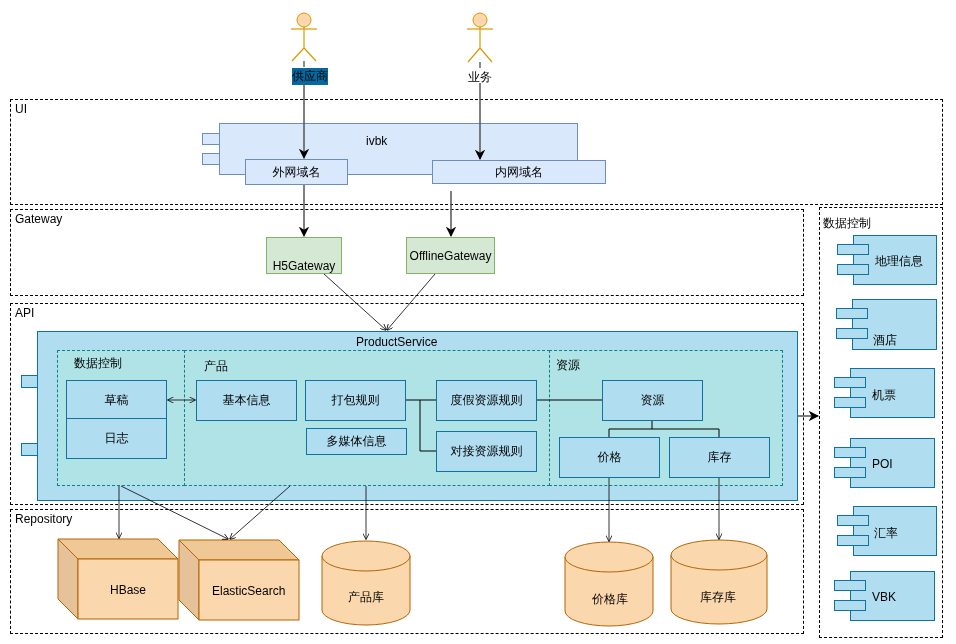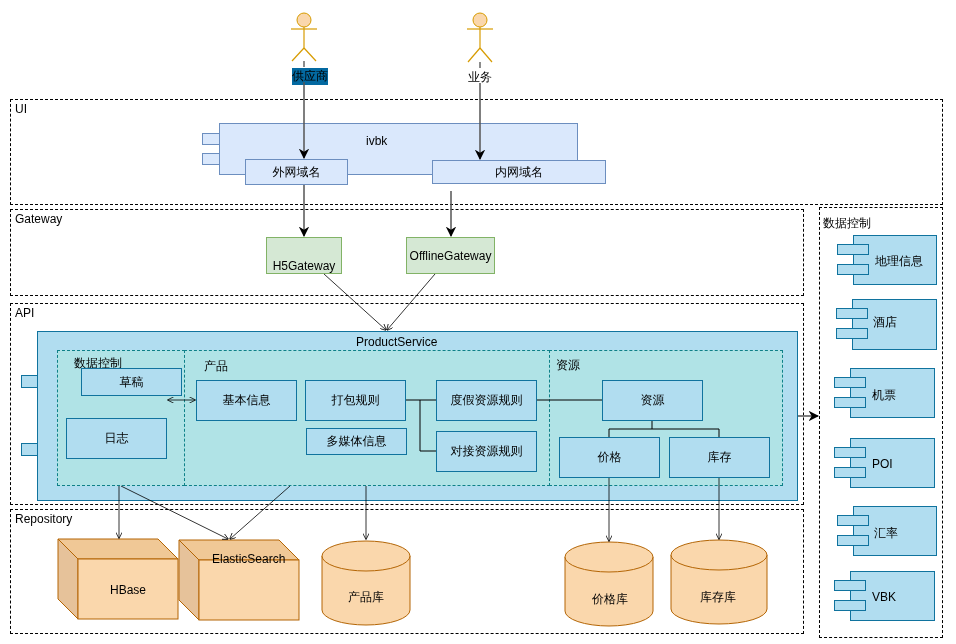--- a/index.html
+++ b/index.html
@@ -86,21 +86,21 @@
 <div class="abs inner" style="left:57px;top:350px;width:128px;height:136px;">
   <span class="group-label" style="left:16px;top:4px;">数据控制</span>
 </div>
 <div class="abs inner" style="left:184px;top:350px;width:366px;height:136px;">
   <span class="group-label" style="left:19px;top:7px;">产品</span>
 </div>
 <div class="abs inner" style="left:549px;top:350px;width:234px;height:136px;">
   <span class="group-label" style="left:6px;top:6px;">资源</span>
 </div>
 
-<div class="abs box comp" style="left:66px;top:368px;width:101px;height:28px;margin-left:15px;">
+<div class="abs box comp" style="left:66px;top:380px;width:101px;height:41px;">
   <span>草稿</span>
 </div>
 <div class="abs box comp" style="left:66px;top:418px;width:101px;height:41px;">
   <span>日志</span>
 </div>
 
 <div class="abs box comp" style="left:196px;top:380px;width:101px;height:41px;">
   <span>基本信息</span>
 </div>
 <div class="abs box comp" style="left:305px;top:380px;width:101px;height:41px;">
@@ -144,35 +144,35 @@
   <g>
     <path d="M565,557 L565,611 A44,15 0 0 0 653,611 L653,557" fill="#fad7ac" stroke="#b46504" stroke-width="1"></path>
     <ellipse cx="609" cy="557" rx="44" ry="15" fill="#fad7ac" stroke="#b46504" stroke-width="1"></ellipse>
   </g>
   <g>
     <path d="M671,555 L671,609 A48,15 0 0 0 767,609 L767,555" fill="#fad7ac" stroke="#b46504" stroke-width="1"></path>
     <ellipse cx="719" cy="555" rx="48" ry="15" fill="#fad7ac" stroke="#b46504" stroke-width="1"></ellipse>
   </g>
 </svg>
 <span class="txt" style="left:110px;top:583px;">HBase</span>
-<span class="txt" style="left:212px;top:552px;">ElasticSearch</span>
+<span class="txt" style="left:212px;top:584px;">ElasticSearch</span>
 <span class="txt" style="left:348px;top:589px;">产品库</span>
 <span class="txt" style="left:592px;top:591px;">价格库</span>
 <span class="txt" style="left:700px;top:589px;">库存库</span>
 
 <div>
   <div class="abs comp" style="left:853px;top:235px;width:84px;height:50px;"></div>
   <div class="abs port" style="left:837px;top:244px;width:32px;height:11px;"></div>
   <div class="abs port" style="left:837px;top:264px;width:32px;height:11px;"></div>
   <span class="txt" style="left:875px;top:253px;">地理信息</span>
 
   <div class="abs comp" style="left:852px;top:299px;width:85px;height:51px;"></div>
   <div class="abs port" style="left:836px;top:308px;width:32px;height:11px;"></div>
   <div class="abs port" style="left:836px;top:328px;width:32px;height:11px;"></div>
-  <span class="txt" style="left:873px;top:314px;">酒店</span>
+  <span class="txt" style="left:873px;top:332px;">酒店</span>
 
   <div class="abs comp" style="left:850px;top:368px;width:85px;height:50px;"></div>
   <div class="abs port" style="left:834px;top:377px;width:32px;height:11px;"></div>
   <div class="abs port" style="left:834px;top:397px;width:32px;height:11px;"></div>
   <span class="txt" style="left:872px;top:387px;">机票</span>
 
   <div class="abs comp" style="left:850px;top:438px;width:85px;height:50px;"></div>
   <div class="abs port" style="left:834px;top:447px;width:32px;height:11px;"></div>
   <div class="abs port" style="left:834px;top:467px;width:32px;height:11px;"></div>
   <span class="txt" style="left:872px;top:457px;">POI</span>

